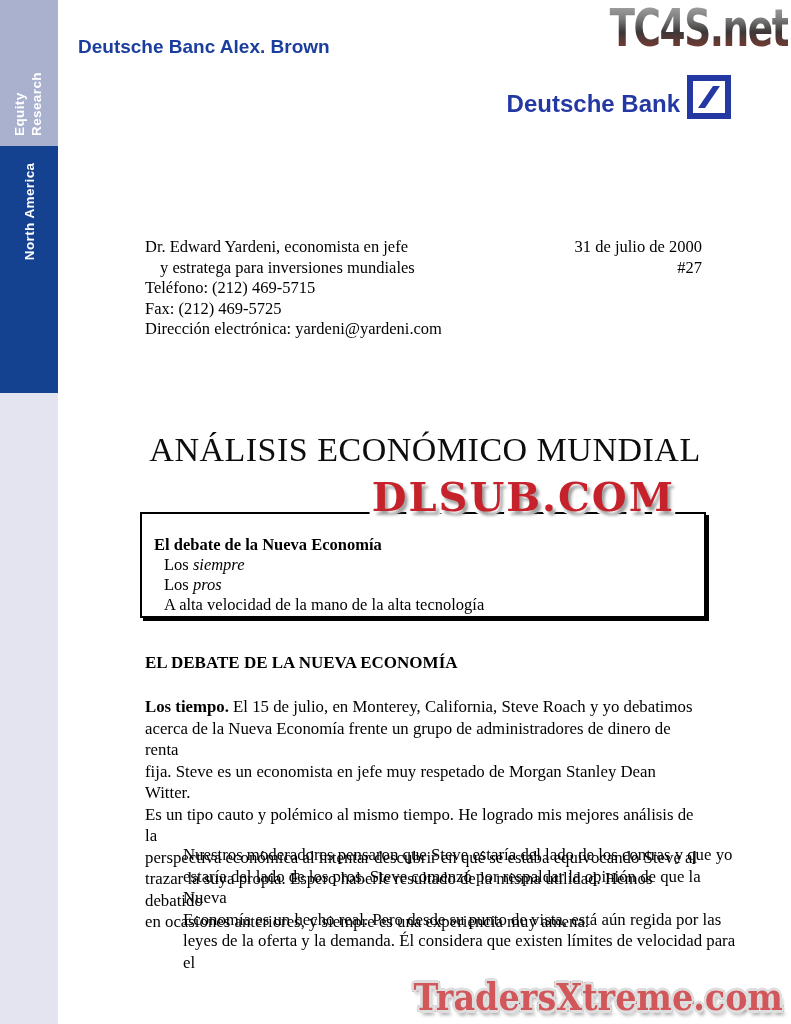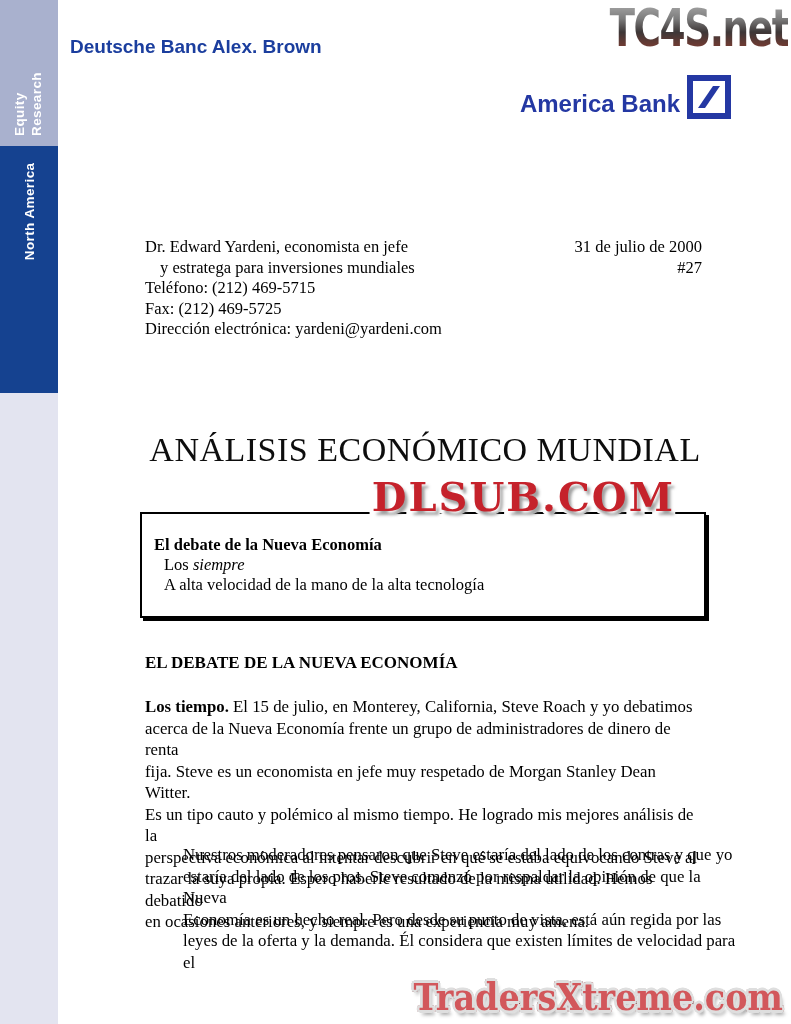--- a/index.html
+++ b/index.html
@@ -33,21 +33,21 @@
   }
   .rot-na {
     width:247px; height:58px; left:-94.5px; top:94.5px;
     transform:rotate(-90deg);
     font-size:13.5px; line-height:58px;
     text-align:right; padding-right:16px;
   }
 
   
   .brand {
-    left:70px; top:36px;
+    left:78px; top:36px;
     font-family:"Liberation Sans", sans-serif;
     font-weight:bold; font-size:19px;
     color:#1b3e9e;
   }
   .wm-top {
     right:3px; top:2px;
     font-family:"DejaVu Sans", sans-serif;
     font-weight:bold; font-size:52px; line-height:1;
     letter-spacing:-2px;
     transform:scaleX(.72); transform-origin:100% 0;
@@ -143,21 +143,21 @@
   <span class="rot rot-eq">Equity
 Research</span>
 </div>
 <div class="abs sb-na">
   <span class="rot rot-na">North America</span>
 </div>
 <div class="abs sb-strip"></div>
 
 <div class="abs brand">Deutsche Banc Alex. Brown</div>
 <div class="abs wm-top">TC4S.net</div>
-<div class="abs db-text">America Bank</div>
+<div class="abs db-text">Deutsche Bank</div>
 <div class="abs db-mark">
   <svg width="46" height="46" viewBox="0 0 46 46">
     <rect x="4" y="4" width="38" height="38" fill="none" stroke="#2438a3" stroke-width="6"></rect>
     <polygon points="12,34 27,12 34,12 19,34" fill="#2438a3"></polygon>
   </svg>
 </div>
 
 <div class="abs contact">
   <div>Dr. Edward Yardeni, economista en jefe</div>
   <div class="c-indent">y estratega para inversiones mundiales</div>
@@ -170,20 +170,21 @@
   </div>
 </div>
 
 <div class="abs doc-title">ANÁLISIS ECONÓMICO MUNDIAL</div>
 
 <div class="abs wm-center">DLSUB.COM</div>
 
 <div class="abs toc-box">
   <div class="toc-head">El debate de la Nueva Economía</div>
   <div class="toc-item"><span>Los </span><em>siempre</em></div>
+  <div class="toc-item"><span>Los </span><em>pros</em></div>
   <div class="toc-item">A alta velocidad de la mano de la alta tecnología</div>
 </div>
 
 <div class="abs section-heading">EL DEBATE DE LA NUEVA ECONOMÍA</div>
 
 <div class="abs para para1"><span class="para-lead">Los tiempo. </span><span class="para-body">El 15 de julio, en Monterey, California, Steve Roach y yo debatimos
 acerca de la Nueva Economía frente un grupo de administradores de dinero de renta
 fija. Steve es un economista en jefe muy respetado de Morgan Stanley Dean Witter.
 Es un tipo cauto y polémico al mismo tiempo. He logrado mis mejores análisis de la
 perspectiva económica al intentar descubrir en qué se estaba equivocando Steve al

